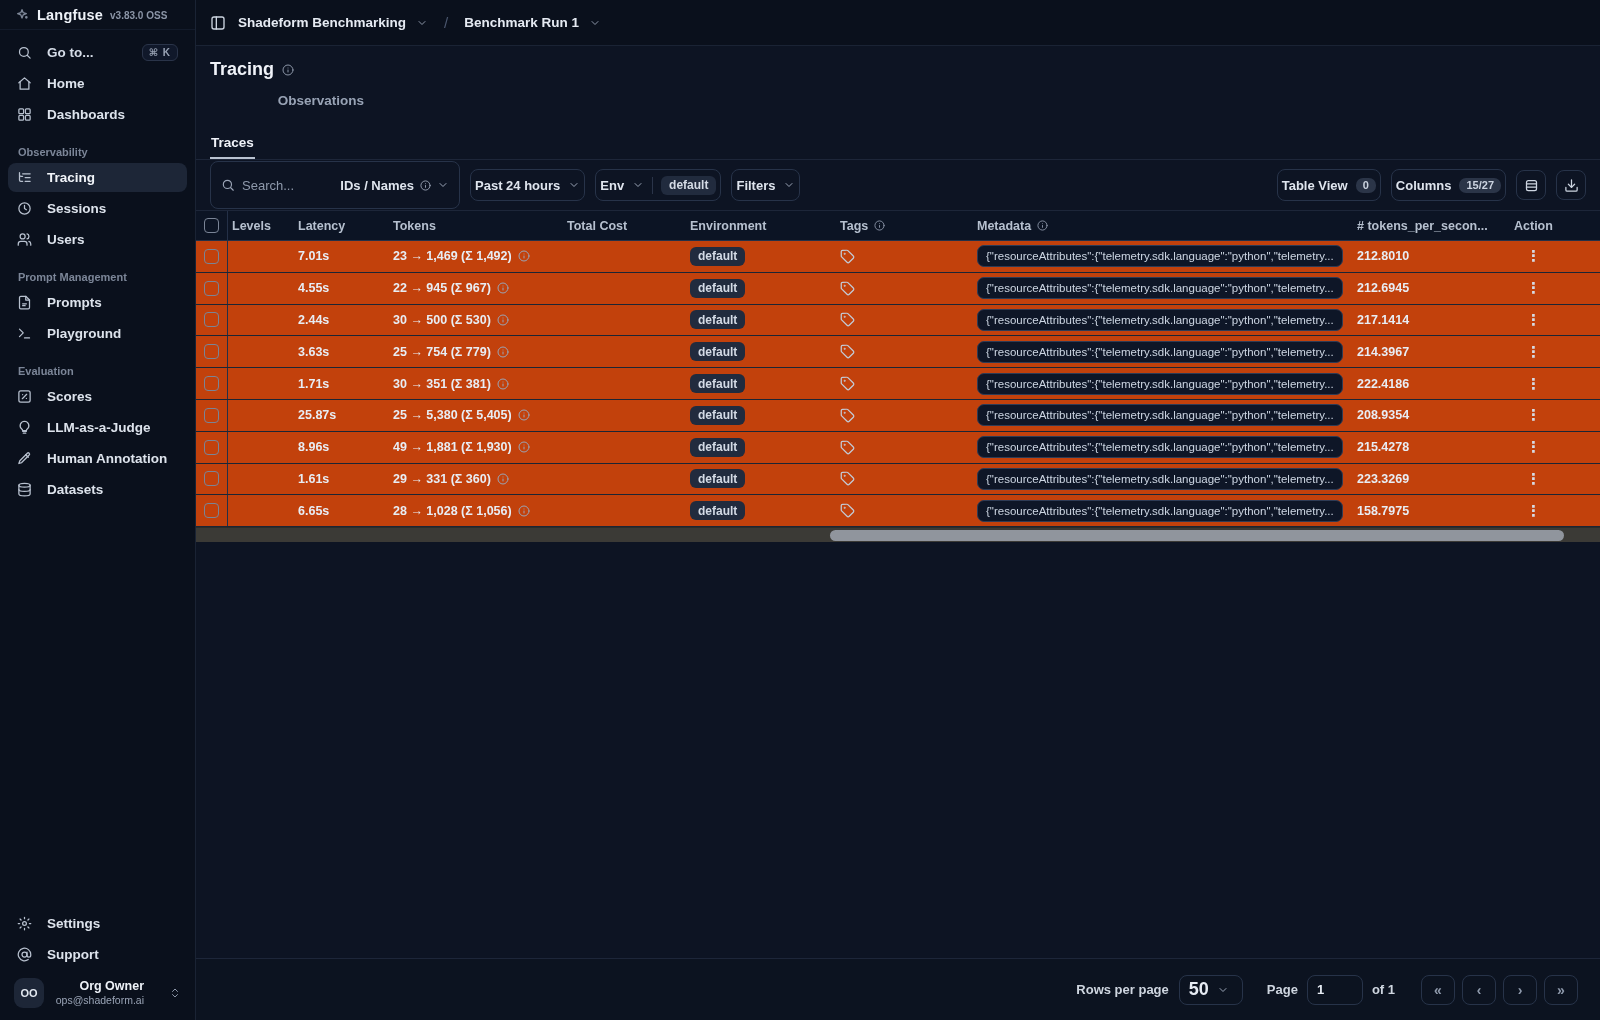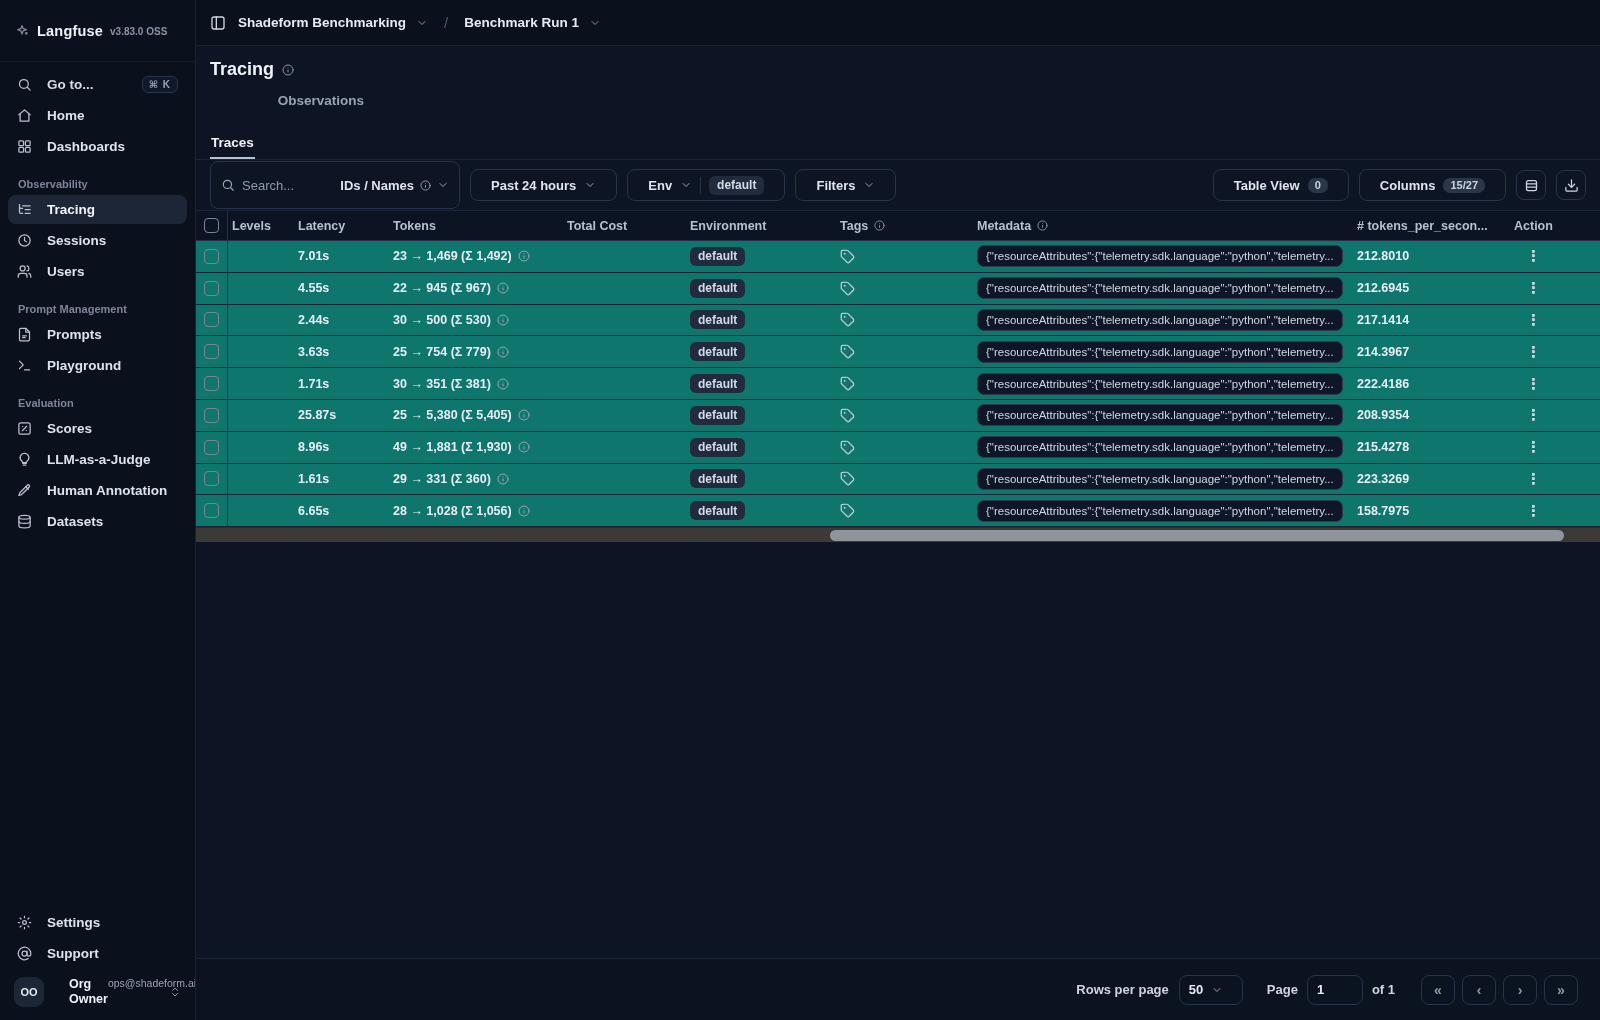--- a/index.html
+++ b/index.html
@@ -13,21 +13,21 @@
   .i16{width:16px;height:16px}.i15{width:15px;height:15px}.i14{width:14px;height:14px}
   .i12{width:12px;height:12px}.i11{width:11px;height:11px}
 
   .app { display:flex; width:1600px; height:1020px; }
 
   
   .sidebar {
     width:196px; flex:none; background:#0a101c; border-right:1px solid #1a2334;
     display:flex; flex-direction:column; overflow:hidden;
   }
-  .logo-row { height:62px; flex:none; display:flex; align-items:center; gap:7px; padding:0 14px; border-bottom:1px solid #131b2b; }
+  .logo-row { height:30px; flex:none; display:flex; align-items:center; gap:7px; padding:0 14px; border-bottom:1px solid #131b2b; }
   .logo-glyph { color:#7e8798; }
   .brand-name { font-size:14.5px; font-weight:700; color:#eef2f8; letter-spacing:.2px; }
   .brand-ver { font-size:10px; font-weight:700; color:#8b95a7; margin-top:1px; }
   .nav { display:flex; flex-direction:column; padding:8px 8px 0; }
   .nav-item {
     height:29px; display:flex; align-items:center; gap:15px; padding:0 9px; margin-bottom:2px;
     border-radius:8px; color:#dde3ec; font-size:13.5px; font-weight:600; cursor:pointer;
   }
   .nav-item .ic { color:#b8c1cf; }
   .nav-item.active { background:#1d2637; color:#f1f4f9; }
@@ -36,21 +36,21 @@
     margin-left:auto; font-size:10px; font-weight:700; color:#9aa4b6;
     border:1px solid #2a3449; border-radius:6px; padding:2px 6px; background:#10182a; letter-spacing:1px;
   }
   .nav-section { font-size:11px; font-weight:700; color:#7c8698; margin:15px 10px 5px; }
   .sidebar-bottom { margin-top:auto; padding:8px 8px 10px; }
   .user-row { display:flex; align-items:center; gap:25px; padding:7px 6px 2px; cursor:pointer; }
   .avatar {
     width:30px; height:30px; flex:none; border-radius:9px; background:#1d2637;
     display:flex; align-items:center; justify-content:center; font-size:11px; font-weight:700; color:#e3e8f0;
   }
-  .user-meta { display:flex; flex-direction:row; line-height:1.25; min-width:0; flex:1; }
+  .user-meta { display:flex; flex-direction:column; line-height:1.25; min-width:0; flex:1;align-items:flex-end; }
   .user-name { font-size:12.5px; font-weight:700; color:#eef2f8; }
   .user-email { font-size:10.5px; color:#9aa4b6; white-space:nowrap; }
 
   
   .main { flex:1; display:flex; flex-direction:column; min-width:0; background:#0d1423; }
   .topbar { height:46px; flex:none; background:#0a101c; border-bottom:1px solid #1a2334; display:flex; align-items:center; gap:12px; padding:0 14px; }
   .panel-btn { color:#cdd5e1; display:flex; cursor:pointer; }
   .crumb { display:flex; align-items:center; gap:10px; font-size:13.5px; font-weight:600; color:#e6ebf3; cursor:pointer; }
   .crumb .ic { color:#8b95a7; }
   .crumb-sep { color:#4c5870; font-size:15px; font-weight:400; padding:0 4px; }
@@ -59,21 +59,21 @@
   .page-title { font-size:18px; font-weight:700; color:#f0f3f9; }
   .muted-ic { color:#8b95a7; }
 
   .tabs { display:flex; gap:22px; padding:0 14px; margin-top:9px; border-bottom:1px solid #1d2639; }
   .tab { font-size:13.5px; font-weight:600; color:#98a3b5; padding:4px 1px 7px; cursor:pointer; border-bottom:2px solid transparent; }
   .tab.active { color:#f0f3f9; border-bottom-color:#b9c2d0;margin-top:42px; }
 
   
   .filterbar { height:50px; flex:none; display:flex; align-items:center; gap:10px; padding:0 14px; }
   .fbtn {
-    height:32px; display:flex; align-items:center; gap:8px; padding:0 20px;
+    height:32px; display:flex; align-items:center; gap:8px; padding:0 4px;
     border:1px solid #273349; border-radius:8px; background:#0d1423;
     font-size:13px; font-weight:600; color:#dfe5ee; cursor:pointer; white-space:nowrap;
   }
   .fbtn .ic { color:#9aa4b6; }
   .searchbox { width:250px; height:48px; display:flex; align-items:center; gap:7px; padding:0 10px; border:1px solid #273349; border-radius:8px; }
   .searchbox .ic { color:#9aa4b6; }
   .searchbox input {
     flex:1; min-width:0; background:transparent; border:none; outline:none;
     color:#e6ebf3; font-size:13px; font-family:inherit;
   }
@@ -82,21 +82,21 @@
   .vdiv { width:1px; height:17px; background:#2a3449; }
   .chip { background:#212b3e; border-radius:6px; padding:2.5px 8px; font-size:12px; font-weight:600; color:#d4dbe6; white-space:nowrap; }
   .count-badge { background:#2b3548; border-radius:7px; padding:1.5px 7px; font-size:11px; font-weight:700; color:#cbd3e0; }
   .spacer-flex { flex:1; }
   .icon-btn {
     width:30px; height:30px; flex:none; display:flex; align-items:center; justify-content:center;
     border:1px solid #273349; border-radius:8px; color:#cdd5e1; cursor:pointer;
   }
 
   
-  .table { flex:none; background:#0f766e; }
+  .table { flex:none; background:#c2410c; }
   .tr, .thead {
     display:grid;
     grid-template-columns:32px 66px 95px 174px 123px 150px 137px 380px 157px 1fr;
     align-items:center;
   }
   .thead { height:31px; background:#0c1424; border-top:1px solid #1d2639; border-bottom:1px solid #243047; font-size:12.5px; font-weight:600; color:#b6c0cf; }
   .tr { height:31.8px; border-bottom:1px solid #1b2535; font-size:12.5px; font-weight:600; color:#e8edf4; }
   .td, .th { padding-left:4px; display:flex; align-items:center; gap:6px; min-width:0; overflow:hidden; }
   .c-cb { justify-content:center; padding-left:0; align-self:stretch; border-right:1px solid #243047; }
   .cb { width:15px; height:15px; border:1.5px solid #7a8496; border-radius:4px; background:transparent; cursor:pointer; }
@@ -117,21 +117,21 @@
   .fill-space { flex:1; background:#0d1423; }
 
   
   .footer {
     height:62px; flex:none; background:#0c1320; border-top:1px solid #1d2639;
     display:flex; align-items:center; justify-content:flex-end; gap:10px; padding:0 22px;
   }
   .flabel { font-size:13px; font-weight:700; color:#cfd6e0; white-space:nowrap; }
   .select-box {
     height:30px; min-width:64px; display:flex; align-items:center; justify-content:flex-start; gap:8px;
-    border:1px solid #273349; border-radius:8px; padding:0 9px; font-size:13px; font-weight:600; color:#e6ebf3; cursor:pointer;
+    border:1px solid #273349; border-radius:8px; padding:0 9px; font-size:18px; font-weight:600; color:#e6ebf3; cursor:pointer;
   }
   .select-box .ic { color:#9aa4b6; }
   .page-group { display:flex; align-items:center; gap:9px; margin-left:14px; }
   .page-input {
     width:56px; height:30px; border:1px solid #273349; border-radius:8px; background:transparent;
     color:#e6ebf3; font-size:13px; font-weight:600; font-family:inherit; padding:0 9px; outline:none;
   }
   .pager { display:flex; gap:7px; margin-left:16px; }
   .pg-btn {
     width:34px; height:30px; display:flex; align-items:center; justify-content:center;

